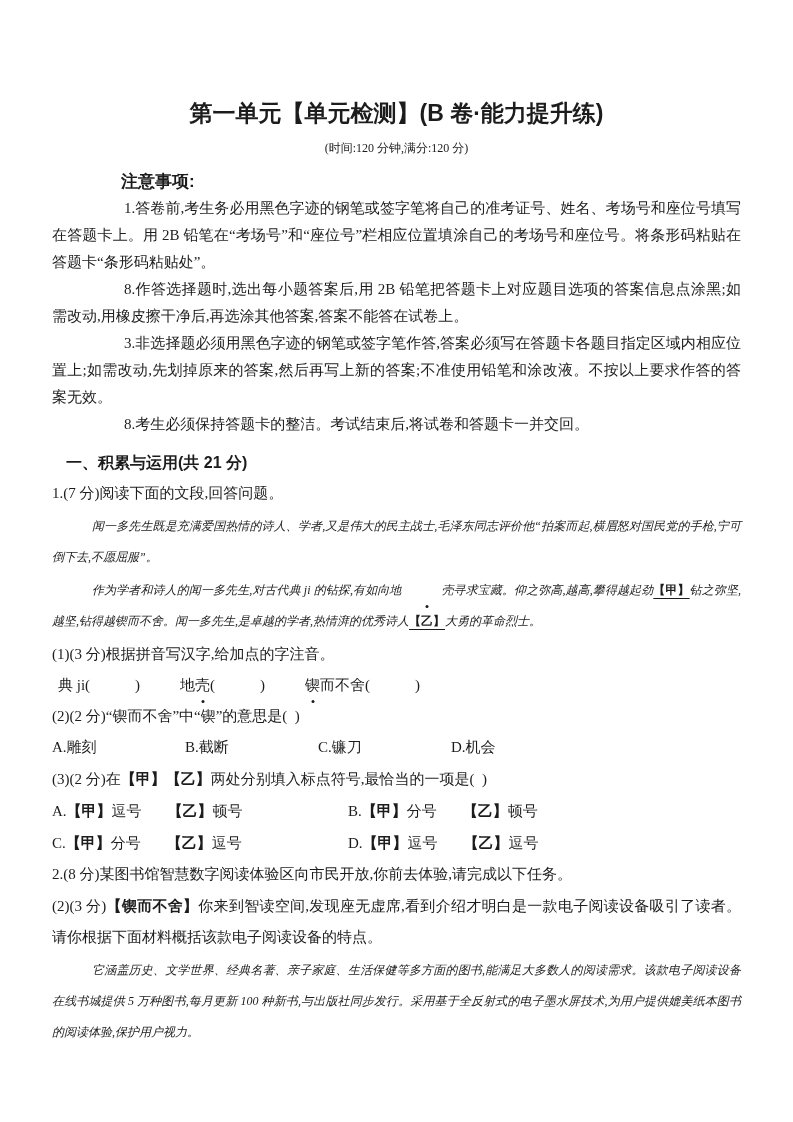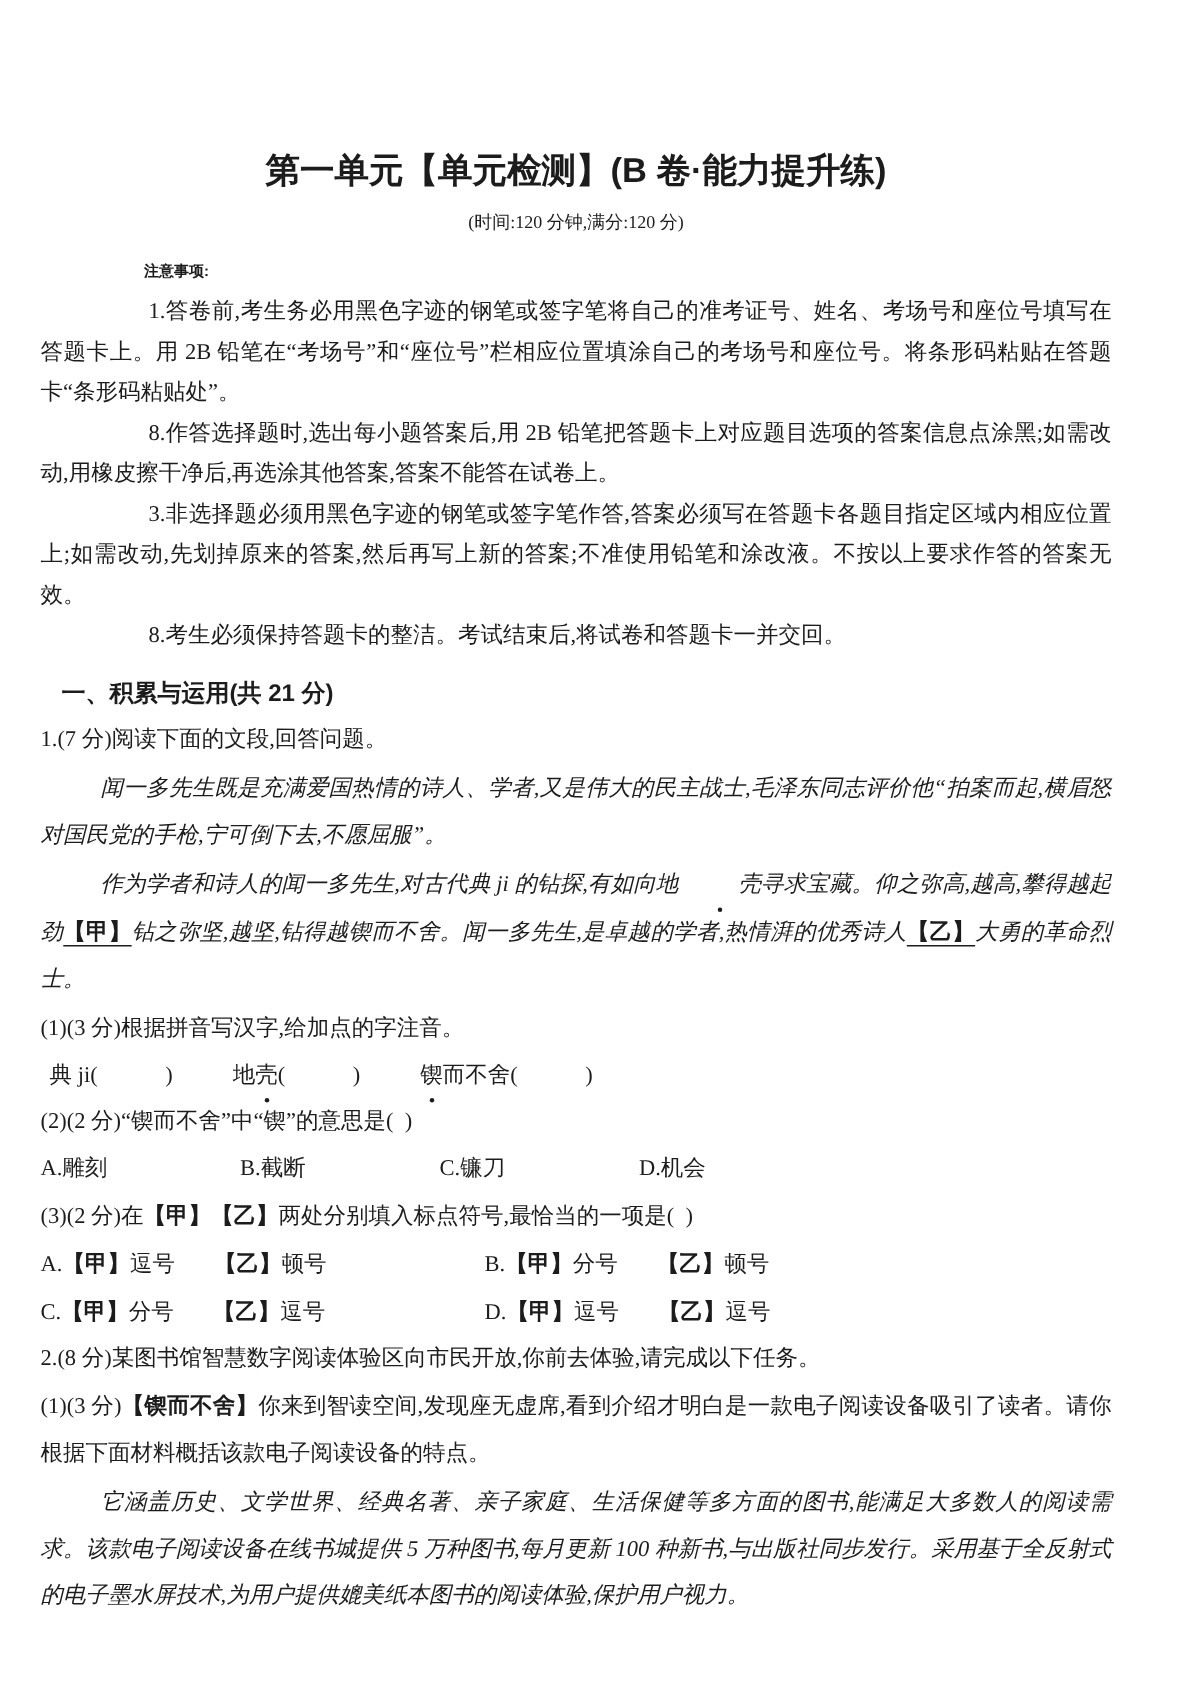--- a/index.html
+++ b/index.html
@@ -1,37 +1,37 @@
 <!DOCTYPE html>
 <html><head>
 <meta charset="utf-8">
 <style>
   html,body{margin:0;padding:0;background:#ffffff;}
   .page{
     width:793px;height:1122px;box-sizing:border-box;
     margin:0 auto;background:#fff;color:#1c1c1c;
-    padding:96px 52px 0 27px;overflow:hidden;
+    padding:96px 52px 0 52px;overflow:hidden;
     font-family:"Liberation Serif","DejaVu Serif",serif;
     font-size:15px;
   }
   .hei{font-family:"Liberation Sans","DejaVu Sans",sans-serif;font-weight:700;font-style:normal;}
   .title{
     font-family:"Liberation Sans","DejaVu Sans",sans-serif;
     font-size:23px;line-height:34px;font-weight:700;
     text-align:center;margin:0;
   }
   .subtitle{font-size:12px;line-height:20px;text-align:center;margin:8px 0 0 0;}
-  .notice-head{font-size:10px;line-height:27px;margin:10px 0 0 69px;}
+  .notice-head{font-size:17px;line-height:27px;margin:10px 0 0 69px;}
   .notice{font-size:15px;line-height:27px;margin:0;text-indent:72px;text-align:justify;}
   .notice:first-of-type{margin-top:3px;}
   .section{font-size:16px;line-height:31px;margin:9px 0 0 14px;}
   .qline{font-size:15px;line-height:31px;margin:0;text-align:justify;}
   .pre{white-space:pre-wrap;}
   .paren{white-space:pre;}
-  .passage{font-size:15px;line-height:31px;margin:2px 0;text-indent:40px;font-style:italic;text-align:justify;}
+  .passage{font-size:12px;line-height:31px;margin:2px 0;text-indent:40px;font-style:italic;text-align:justify;}
   .marker{text-decoration:underline;text-underline-offset:4px;}
   .dot{position:relative;display:inline-block;}
   .dot::after{
     content:"";position:absolute;left:50%;transform:translateX(-50%);
     bottom:-2px;width:3px;height:3px;background:#1c1c1c;border-radius:50%;
   }
   .pinyin-row{display:flex;gap:40px;line-height:31px;margin-left:6px;font-family:Liberation Serif, serif;}
   .opt-row4{display:flex;line-height:31px;}
   .opt-row4 .opt{width:133px;}
   .opt-grid{display:grid;grid-template-columns:296px auto;line-height:31px;}
@@ -80,17 +80,17 @@
 
   <div class="opt-grid">
     <span><span>A.</span><span class="hei">【甲】</span><span>逗号</span><span class="hei m2">【乙】</span><span>顿号</span></span>
     <span><span>B.</span><span class="hei">【甲】</span><span>分号</span><span class="hei m2">【乙】</span><span>顿号</span></span>
     <span><span>C.</span><span class="hei">【甲】</span><span>分号</span><span class="hei m2">【乙】</span><span>逗号</span></span>
     <span><span>D.</span><span class="hei">【甲】</span><span>逗号</span><span class="hei m2">【乙】</span><span>逗号</span></span>
   </div>
 
   <p class="qline">2.(8 分)某图书馆智慧数字阅读体验区向市民开放,你前去体验,请完成以下任务。</p>
 
-  <p class="qline"><span>(1)(3 分)</span><span class="hei">【锲而不舍】</span><span>你来到智读空间,发现座无虚席,看到介绍才明白是一款电子阅读设备吸引了读者。请你根据下面材料概括该款电子阅读设备的特点。</span></p>
+  <p class="qline"><span>(2)(3 分)</span><span class="hei">【锲而不舍】</span><span>你来到智读空间,发现座无虚席,看到介绍才明白是一款电子阅读设备吸引了读者。请你根据下面材料概括该款电子阅读设备的特点。</span></p>
 
   <p class="passage">它涵盖历史、文学世界、经典名著、亲子家庭、生活保健等多方面的图书,能满足大多数人的阅读需求。该款电子阅读设备在线书城提供 5 万种图书,每月更新 100 种新书,与出版社同步发行。采用基于全反射式的电子墨水屏技术,为用户提供媲美纸本图书的阅读体验,保护用户视力。</p>
 
 </div>
 
 </body></html>

